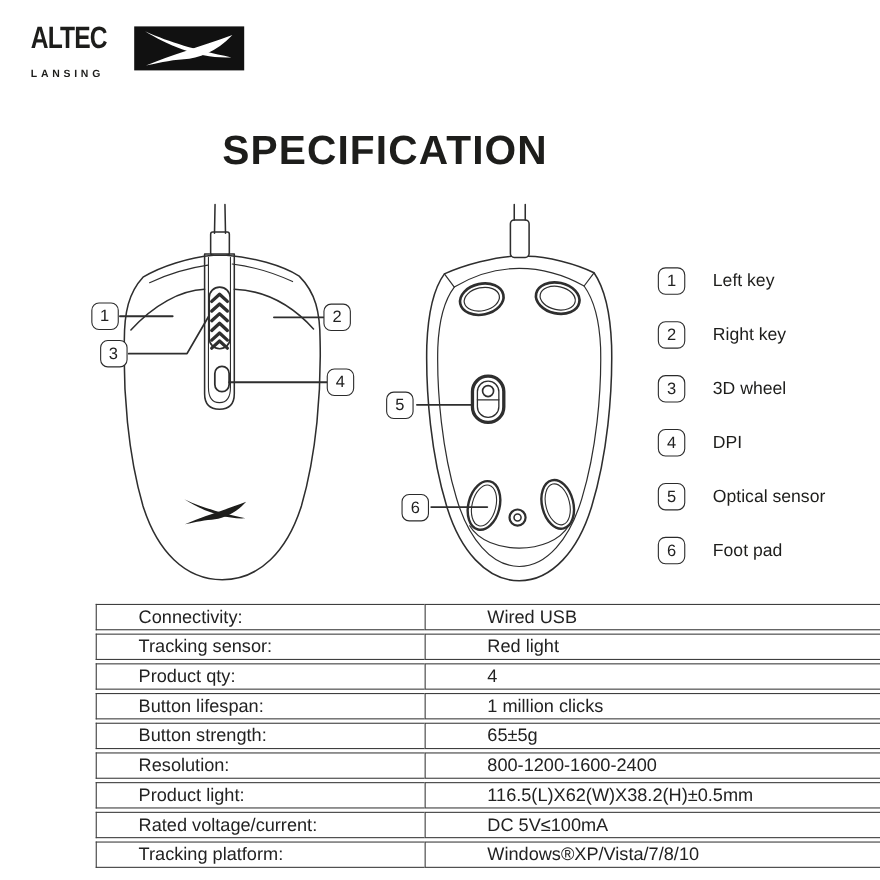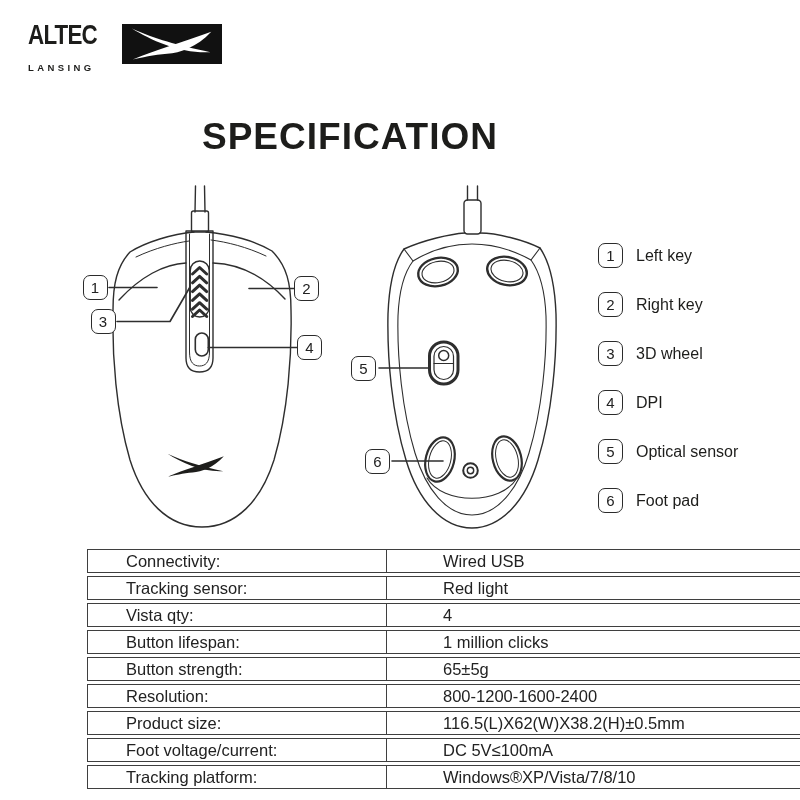--- a/index.html
+++ b/index.html
@@ -21,21 +21,21 @@
   .diagram-svg{position:absolute;left:0;top:0;width:800px;height:800px;pointer-events:none;}
   .badge{position:absolute;width:25px;height:25px;border:1.8px solid #2b2b2b;border-radius:7px;
          background:#fff;display:flex;align-items:center;justify-content:center;
          font-size:15px;color:#222;box-sizing:border-box;}
   
   .legend{position:absolute;left:598px;top:243px;display:flex;flex-direction:column;gap:24px;}
   .legend-item{display:flex;align-items:center;height:25px;}
   .legend-badge{width:25px;height:25px;border:1.8px solid #2b2b2b;border-radius:7px;background:#fff;
                 display:flex;align-items:center;justify-content:center;font-size:15px;color:#222;
                 box-sizing:border-box;flex:0 0 auto;}
-  .legend-label{margin-left:13px;font-size:16px;color:#1d1d1b;white-space:nowrap;}
+  .legend-label{margin-left:25px;font-size:16px;color:#1d1d1b;white-space:nowrap;}
   
   .spec-table{position:absolute;left:87px;top:546px;width:629px;border-collapse:separate;
               border-spacing:0 3px;font-size:16.5px;color:#222;table-layout:fixed;}
   .spec-table td{height:22px;border:1.5px solid #3f3f3f;vertical-align:middle;
                  white-space:nowrap;overflow:hidden;}
   td.spec-label{width:256px;padding:0 4px 0 38px;border-right:none;}
   td.spec-value{width:373px;padding:0 4px 0 56px;}
   .stroke{fill:none;stroke:#2e2e2e;stroke-width:1.4;stroke-linecap:round;stroke-linejoin:round;}
 </style>
 </head>
@@ -187,41 +187,41 @@
     <tbody>
       <tr>
         <td class="spec-label">Connectivity:</td>
         <td class="spec-value">Wired USB</td>
       </tr>
       <tr>
         <td class="spec-label">Tracking sensor:</td>
         <td class="spec-value">Red light</td>
       </tr>
       <tr>
-        <td class="spec-label">Vista qty:</td>
+        <td class="spec-label">Product qty:</td>
         <td class="spec-value">4</td>
       </tr>
       <tr>
         <td class="spec-label">Button lifespan:</td>
         <td class="spec-value">1 million clicks</td>
       </tr>
       <tr>
         <td class="spec-label">Button strength:</td>
         <td class="spec-value">65±5g</td>
       </tr>
       <tr>
         <td class="spec-label">Resolution:</td>
         <td class="spec-value">800-1200-1600-2400</td>
       </tr>
       <tr>
-        <td class="spec-label">Product size:</td>
+        <td class="spec-label">Product light:</td>
         <td class="spec-value">116.5(L)X62(W)X38.2(H)±0.5mm</td>
       </tr>
       <tr>
-        <td class="spec-label">Foot voltage/current:</td>
+        <td class="spec-label">Rated voltage/current:</td>
         <td class="spec-value">DC 5V≤100mA</td>
       </tr>
       <tr>
         <td class="spec-label">Tracking platform:</td>
         <td class="spec-value">Windows®XP/Vista/7/8/10</td>
       </tr>
     </tbody>
   </table>
 
 </div>

